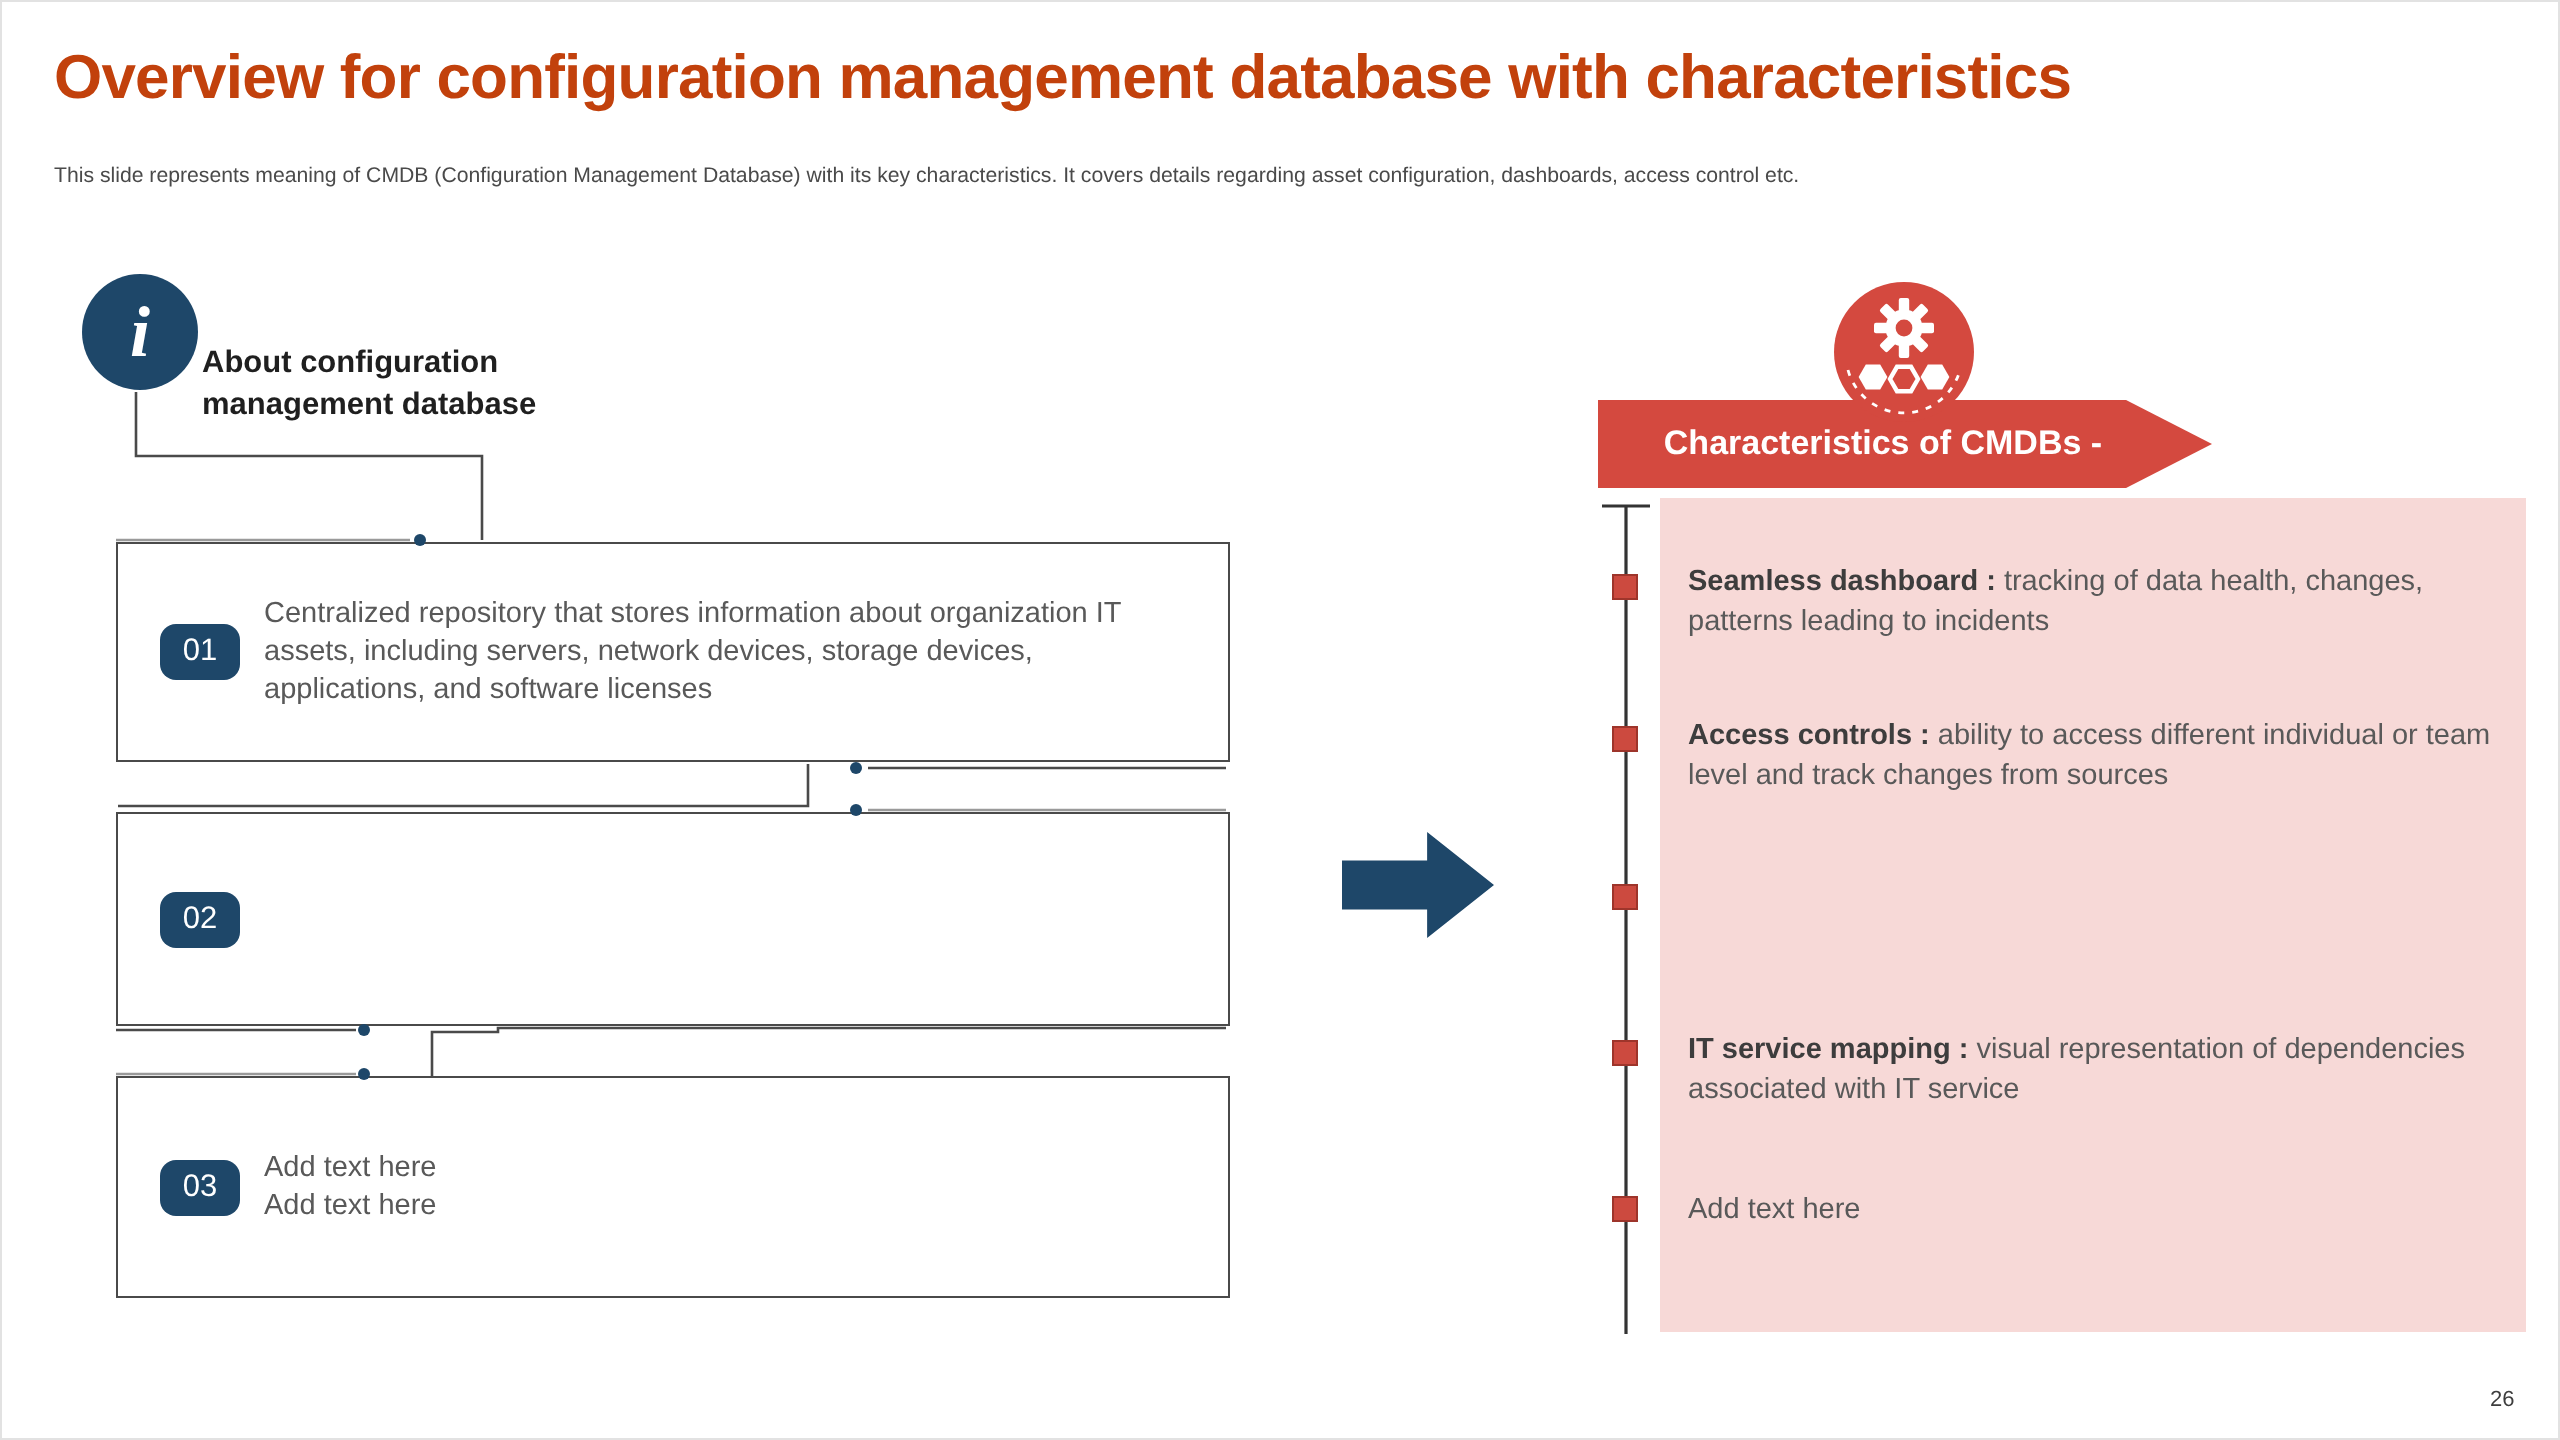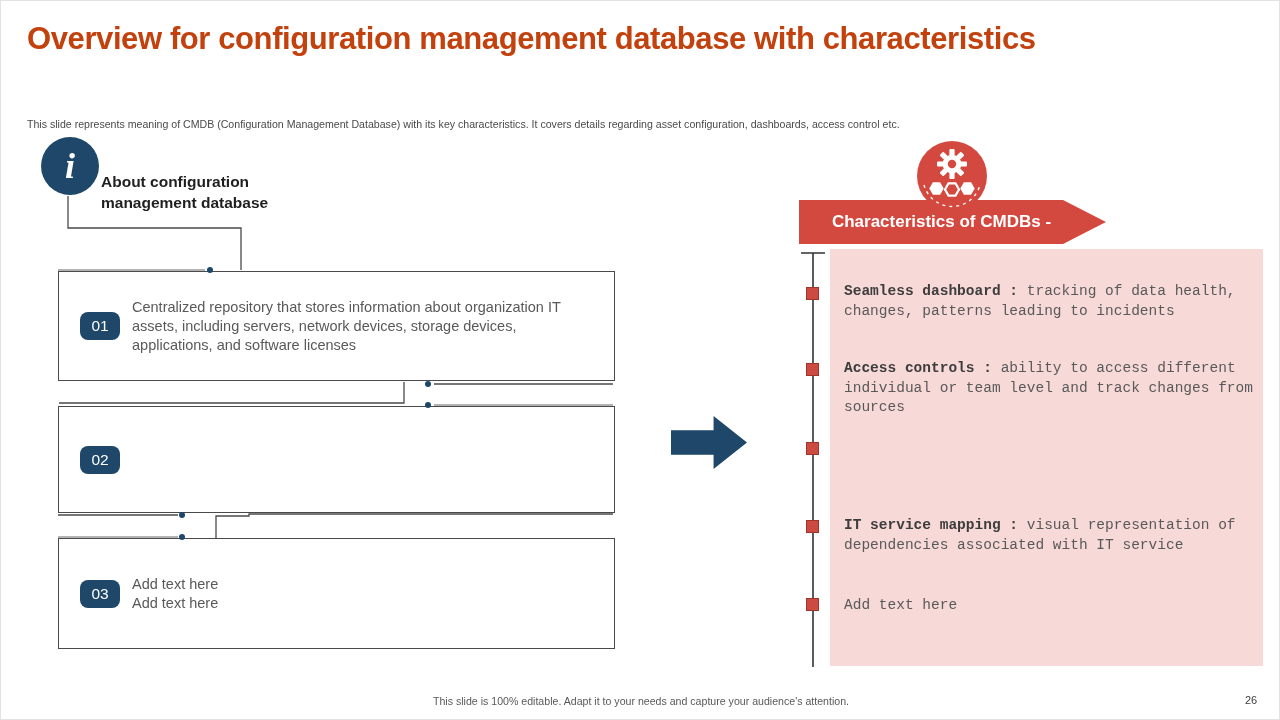--- a/index.html
+++ b/index.html
@@ -7,21 +7,21 @@
   .slide {
     position:relative; width:1280px; height:720px; background:#ffffff;
     border:1px solid #e2e2e2; overflow:hidden;
   }
   .title {
     position:absolute; left:26px; top:20px; width:1180px;
     font-size:31px; font-weight:700; color:#c2410c; letter-spacing:-0.4px;
   }
   .subtitle {
     position:absolute; left:26px; top:81px; width:1100px;
-    font-size:10.6px; color:#4a4a4a;margin-top:36px;
+    font-size:10.6px; color:#4a4a4a;
   }
   .connectors { position:absolute; left:0; top:0; z-index:5; pointer-events:none; }
 
   .info-badge {
     position:absolute; left:40px; top:136px; width:58px; height:58px;
     border-radius:50%; background:#1E4769; color:#fff; z-index:2;
     display:flex; align-items:center; justify-content:center;
     font-family:"Liberation Serif", serif; font-size:36px; font-weight:700; font-style:italic;
   }
   .about-heading {
@@ -60,21 +60,21 @@
   .pink-panel {
     position:absolute; left:829px; top:248px; width:433px; height:417px; background:#F7D9D7;
   }
   .bullet {
     position:absolute; left:805px; width:13px; height:13px; background:#CC4A3F;
     border:1.5px solid #9E352B; z-index:6;
   }
   .b1 { top:286px; } .b2 { top:362px; } .b3 { top:441px; } .b4 { top:519px; } .b5 { top:597px; }
   .char-item {
     position:absolute; left:843px; width:414px; font-size:14.5px; line-height:19.5px;
-    color:#595959; z-index:2;font-family:Liberation Mono, monospace;
+    color:#595959; z-index:2;
   }
   .char-item b { color:#3d3d3d; font-weight:700; }
   .i1 { top:281px; } .i2 { top:358px; } .i3 { top:437px; } .i4 { top:515px; } .i5 { top:595px; }
   .footer {
     position:absolute; left:0; top:694px; width:1280px; text-align:center;
     font-size:10.6px; color:#595959;
   }
   .pagenum {
     position:absolute; left:1244px; top:693px; font-size:11px; font-weight:400; color:#3d3d3d;
   }
@@ -170,16 +170,15 @@
   <div class="char-item i2">
     <b>Access controls : </b><span>ability to access different individual or team level and track changes from sources</span>
   </div>
   <div class="char-item i4">
     <b>IT service mapping : </b><span>visual representation of dependencies associated with IT service</span>
   </div>
   <div class="char-item i5">
     <b></b><span>Add text here</span>
   </div>
 
-  <div class="footer">This slide is 100% editable. Adapt it to your needs and capture your audience's attention.</div>
   <div class="pagenum">26</div>
 
 </div>
 
 </body></html>

